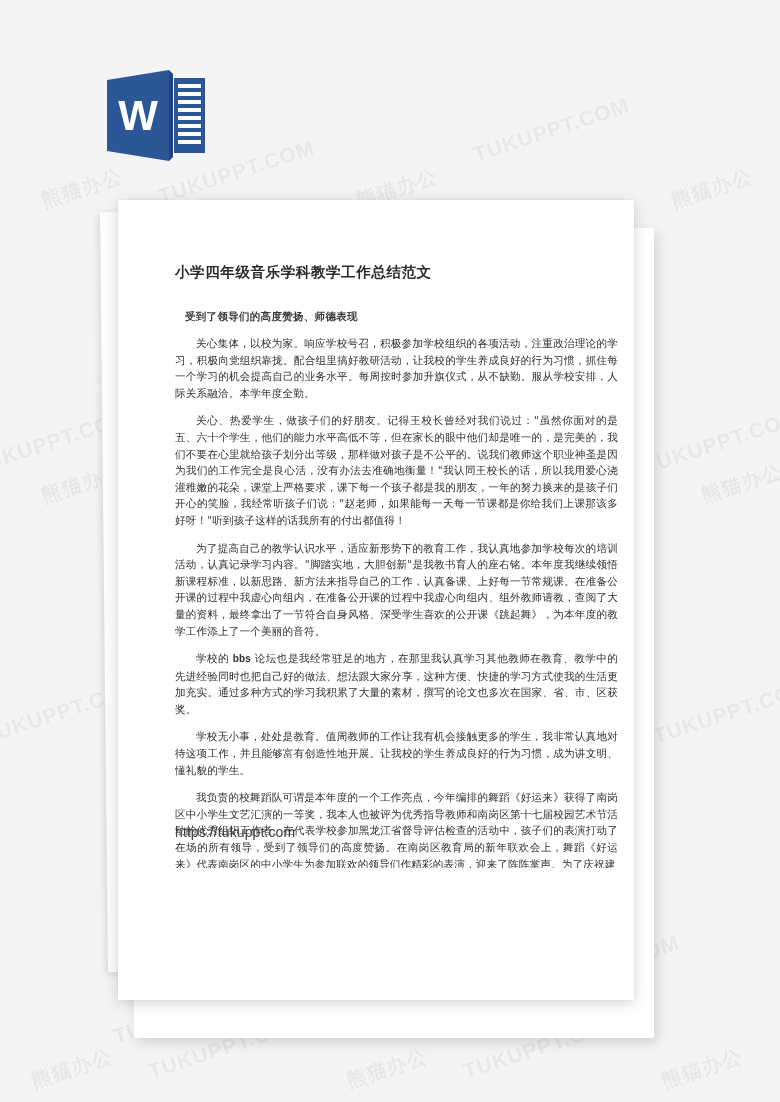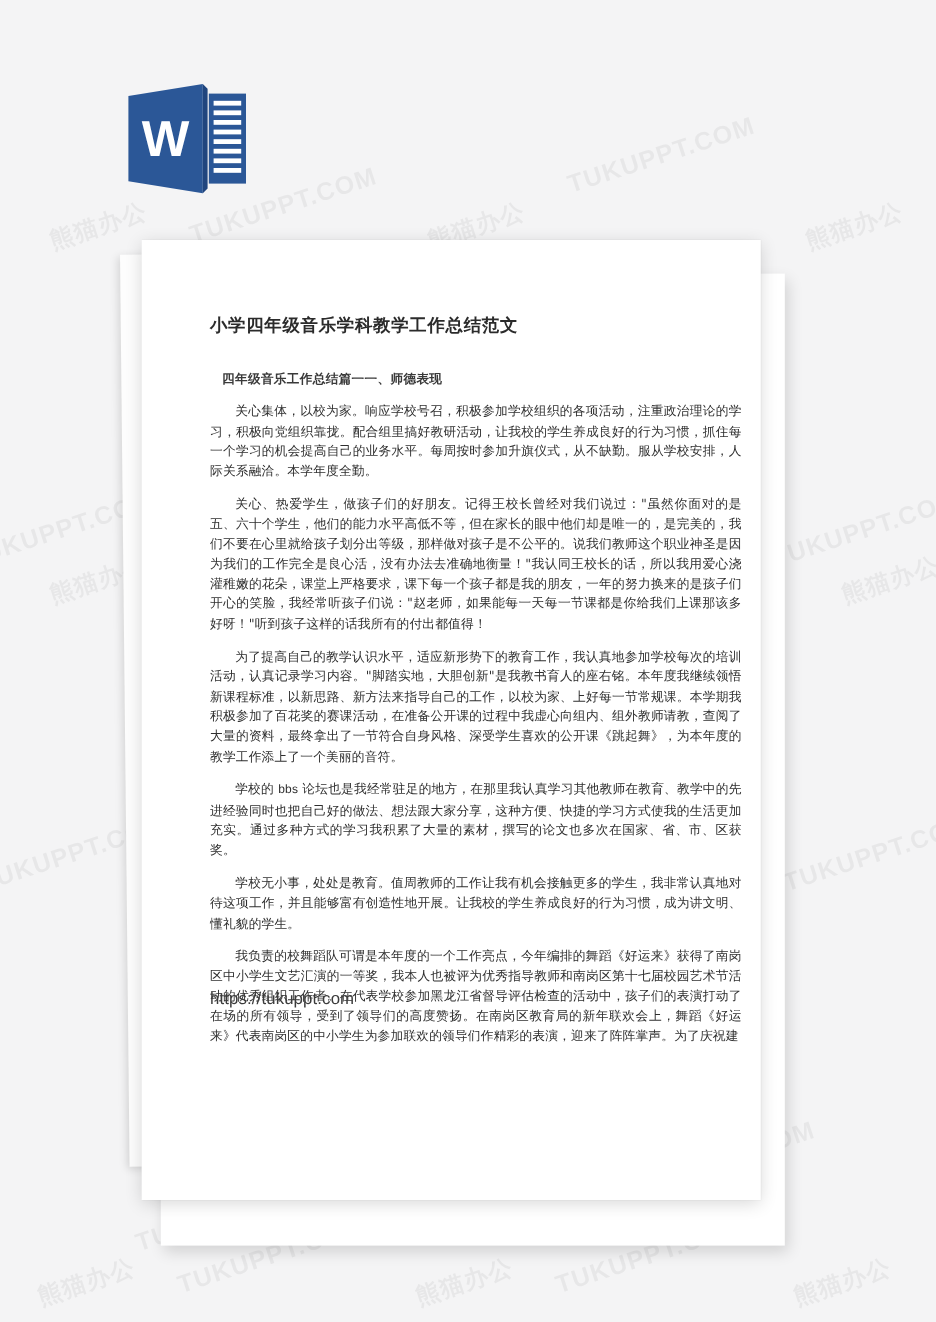--- a/index.html
+++ b/index.html
@@ -169,21 +169,21 @@
     position: absolute;
     left: 57px;
     bottom: 28px;
     font-family: "Liberation Sans", sans-serif;
     font-size: 14px;
     color: #3b3b3b;
     letter-spacing: 0.1px;
   }
   .bbs-inline {
     font-family: "Liberation Sans", sans-serif;
-    font-weight: 400;
+    font-weight: 700;
     font-size: 10px;
     margin-top: 16px;
   }
 </style>
 </head>
 <body>
 
 <div class="wm-layer">
   <div class="wm cn" style="left:40px; top:175px;">熊猫办公</div>
   <div class="wm en" style="left:155px; top:160px;">TUKUPPT.COM</div>
@@ -240,27 +240,27 @@
   <div class="sheet sheet-back-left"></div>
   <div class="sheet sheet-back-bottom"></div>
   <div class="sheet sheet-main"></div>
 </div>
 
 <div class="doc-content">
   <div class="doc-inner">
 
     <h1 class="doc-heading">小学四年级音乐学科教学工作总结范文</h1>
 
-    <div class="doc-subheading">四年级音乐工作总结篇一一、师德表现</div>
+    <div class="doc-subheading">受到了领导们的高度赞扬、师德表现</div>
 
     <p class="doc-para">关心集体，以校为家。响应学校号召，积极参加学校组织的各项活动，注重政治理论的学习，积极向党组织靠拢。配合组里搞好教研活动，让我校的学生养成良好的行为习惯，抓住每一个学习的机会提高自己的业务水平。每周按时参加升旗仪式，从不缺勤。服从学校安排，人际关系融洽。本学年度全勤。</p>
     <p class="doc-para">关心、热爱学生，做孩子们的好朋友。记得王校长曾经对我们说过："虽然你面对的是五、六十个学生，他们的能力水平高低不等，但在家长的眼中他们却是唯一的，是完美的，我们不要在心里就给孩子划分出等级，那样做对孩子是不公平的。说我们教师这个职业神圣是因为我们的工作完全是良心活，没有办法去准确地衡量！"我认同王校长的话，所以我用爱心浇灌稚嫩的花朵，课堂上严格要求，课下每一个孩子都是我的朋友，一年的努力换来的是孩子们开心的笑脸，我经常听孩子们说："赵老师，如果能每一天每一节课都是你给我们上课那该多好呀！"听到孩子这样的话我所有的付出都值得！</p>
 
 
-    <p class="doc-para">为了提高自己的教学认识水平，适应新形势下的教育工作，我认真地参加学校每次的培训活动，认真记录学习内容。"脚踏实地，大胆创新"是我教书育人的座右铭。本年度我继续领悟新课程标准，以新思路、新方法来指导自己的工作，以校为家、上好每一节常规课。本学期我积极参加了百花奖的赛课活动，在准备公开课的过程中我虚心向组内、组外教师请教，查阅了大量的资料，最终拿出了一节符合自身风格、深受学生喜欢的公开课《跳起舞》，为本年度的教学工作添上了一个美丽的音符。</p>
+    <p class="doc-para">为了提高自己的教学认识水平，适应新形势下的教育工作，我认真地参加学校每次的培训活动，认真记录学习内容。"脚踏实地，大胆创新"是我教书育人的座右铭。本年度我继续领悟新课程标准，以新思路、新方法来指导自己的工作，认真备课、上好每一节常规课。在准备公开课的过程中我虚心向组内，在准备公开课的过程中我虚心向组内、组外教师请教，查阅了大量的资料，最终拿出了一节符合自身风格、深受学生喜欢的公开课《跳起舞》，为本年度的教学工作添上了一个美丽的音符。</p>
 
     <p class="doc-para"><span>学校的 </span><span class="bbs-inline">bbs</span><span> 论坛也是我经常驻足的地方，在那里我认真学习其他教师在教育、教学中的先进经验同时也把自己好的做法、想法跟大家分享，这种方便、快捷的学习方式使我的生活更加充实。通过多种方式的学习我积累了大量的素材，撰写的论文也多次在国家、省、市、区获奖。</span></p>
 
     <p class="doc-para">学校无小事，处处是教育。值周教师的工作让我有机会接触更多的学生，我非常认真地对待这项工作，并且能够富有创造性地开展。让我校的学生养成良好的行为习惯，成为讲文明、懂礼貌的学生。</p>
     <p class="doc-para">我负责的校舞蹈队可谓是本年度的一个工作亮点，今年编排的舞蹈《好运来》获得了南岗区中小学生文艺汇演的一等奖，我本人也被评为优秀指导教师和南岗区第十七届校园艺术节活动的优秀组织工作者。在代表学校参加黑龙江省督导评估检查的活动中，孩子们的表演打动了在场的所有领导，受到了领导们的高度赞扬。在南岗区教育局的新年联欢会上，舞蹈《好运来》代表南岗区的中小学生为参加联欢的领导们作精彩的表演，迎来了阵阵掌声。为了庆祝建</p>
 
   </div>
 
   <div class="doc-footer-url">https://tukuppt.com</div>
 </div>

